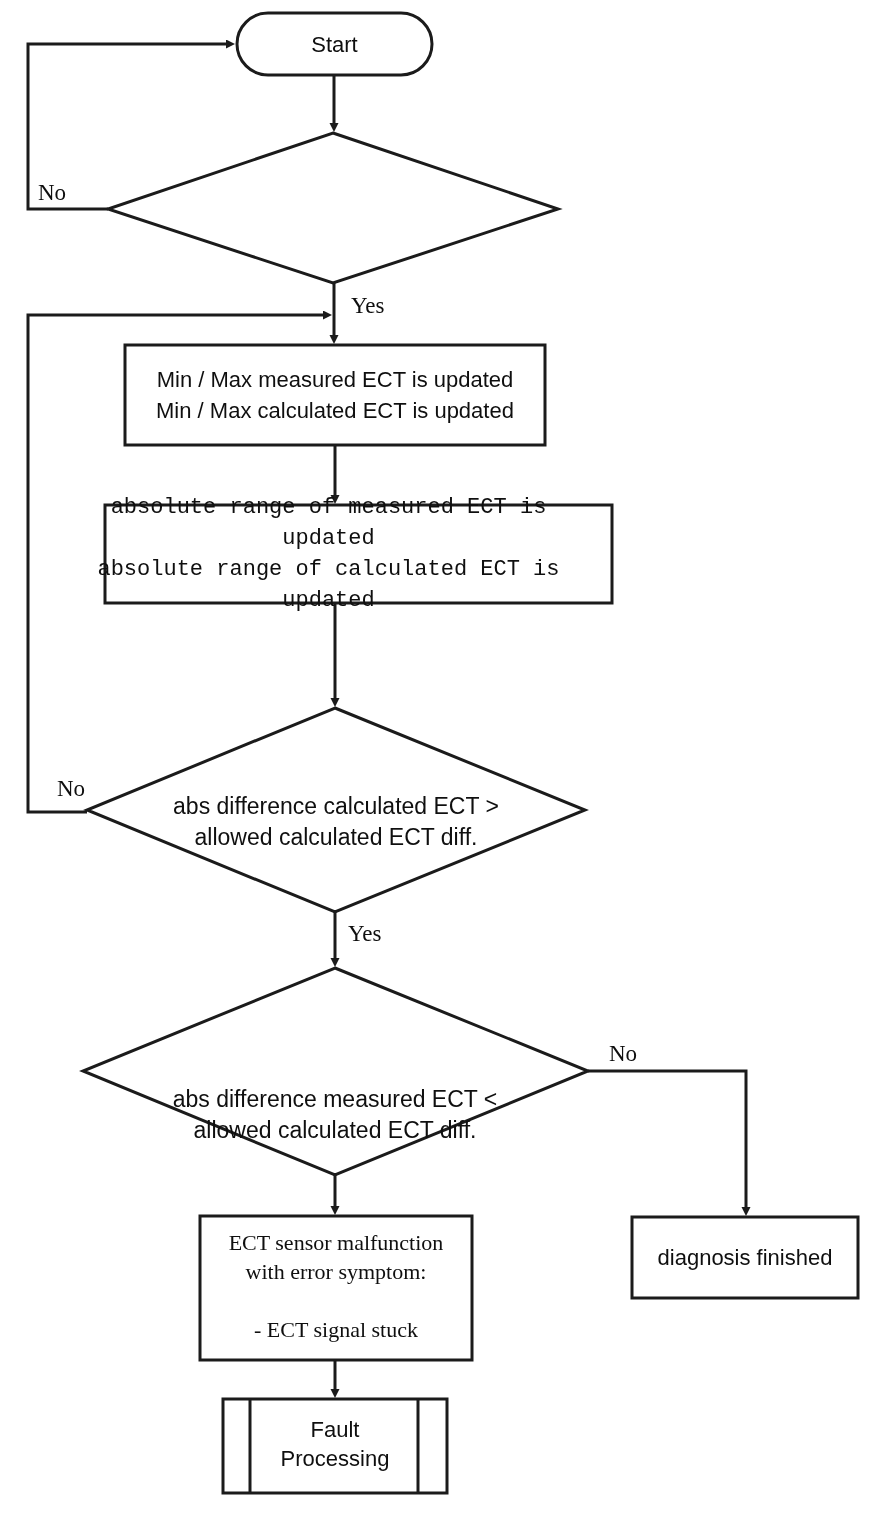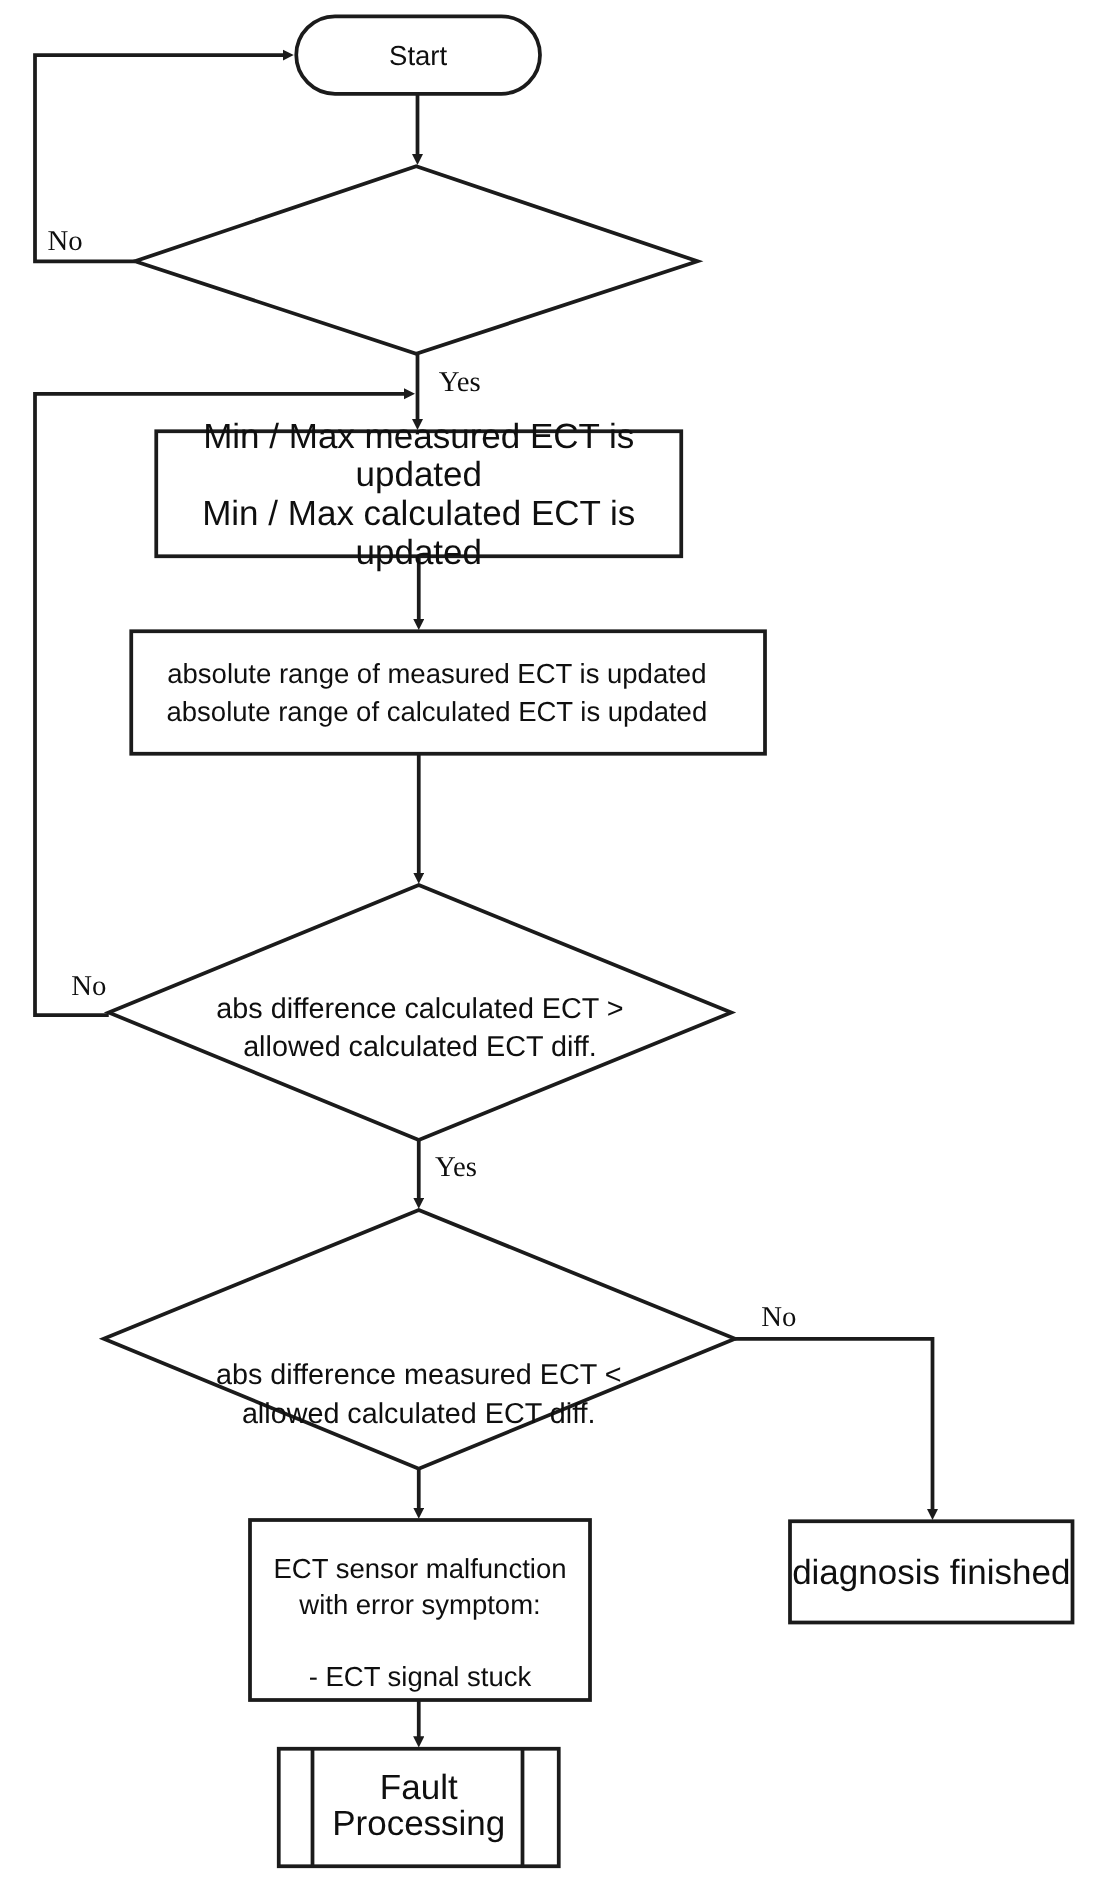--- a/index.html
+++ b/index.html
@@ -29,41 +29,42 @@
     stroke-width: 3;
     fill: none;
   }
   .arrowhead { fill: var(--line); }
   .label {
     position: absolute;
     color: var(--text);
     text-align: center;
     white-space: pre-line;
     line-height: 31px;
-    font-size: 28px;
+    font-size: 22px;
   }
   .label.flex-center {
     display: flex;
     align-items: center;
     justify-content: center;
   }
   .edge-label {
     position: absolute;
     font-size: 23px;
     color: var(--text);
     white-space: nowrap;
     font-family: Liberation Serif, serif;
   }
   .start-label { font-size: 22px; }
   .d-label { font-size: 23px; }
   .r2-label { font-size: 22px; }
   .malf-label {
     line-height: 29px;
     font-size: 22px;
-    padding-top: 24px;
+    padding-top: 12px;
+    font-family: Liberation Serif, serif;
   }
   .fault-label { line-height: 29px; }
 </style>
 </head>
 <body>
 
 <div class="canvas">
 
   <svg width="880" height="1516" viewBox="0 0 880 1516">
     <defs>
@@ -103,21 +104,21 @@
     <path class="edge" d="M250 1399 V1493"></path>
     <path class="edge" d="M418 1399 V1493"></path>
   </svg>
 
   <div class="label flex-center start-label" style="left:237px; top:13px; width:195px; height:62px;">Start</div>
 
 
   <div class="label flex-center" style="left:125px; top:345px; width:420px; height:100px;">Min / Max measured ECT is updated
 Min / Max calculated ECT is updated</div>
 
-  <div class="label flex-center r2-label" style="left:116px; top:505px; width:467px; height:98px;">absolute range of measured ECT is updated
+  <div class="label flex-center r2-label" style="left:95px; top:505px; width:467px; height:98px;font-family:Liberation Mono, monospace;">absolute range of measured ECT is updated
 absolute range of calculated ECT is updated</div>
 
   <div class="label d-label" style="left:86px; top:779px; width:500px;margin-top:12px;">abs difference calculated ECT &gt;
 allowed calculated ECT diff.</div>
 
   <div class="label d-label" style="left:85px; top:1084px; width:500px;">abs difference measured ECT &lt;
 allowed calculated ECT diff.</div>
 
   <div class="label malf-label" style="left:200px; top:1216px; width:272px; height:144px;">ECT sensor malfunction
 with error symptom:

